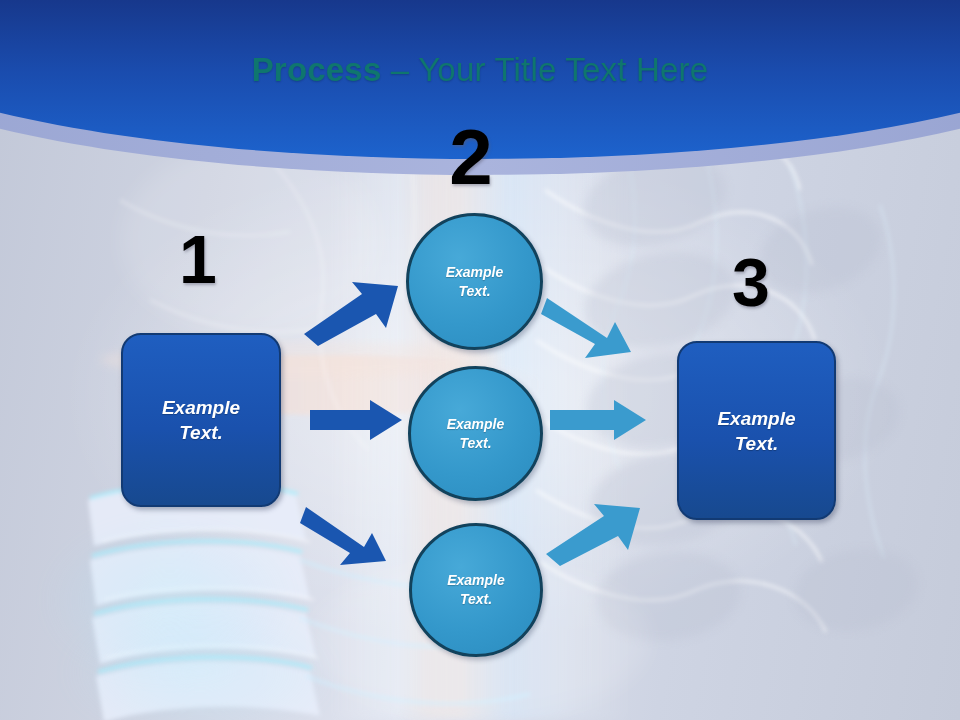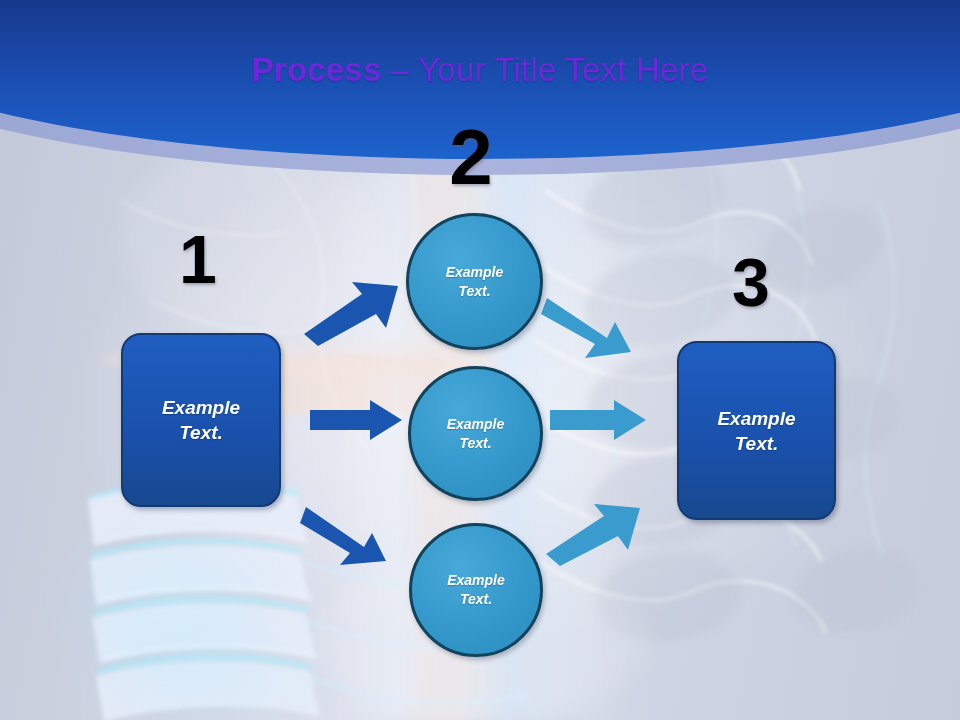--- a/index.html
+++ b/index.html
@@ -47,21 +47,21 @@
   .header-svg { position:absolute; left:0; top:0; }
 
   .title {
     position: absolute;
     left: 0;
     top: 50px;
     width: 960px;
     text-align: center;
     font-size: 33px;
     line-height: 40px;
-    color: #6d28d9;
+    color: #0f766e;
     letter-spacing: 0.2px;
     white-space: nowrap;
     text-shadow: 0 1px 2px rgba(0,0,0,0.20);
   }
   .title .bold { font-weight: bold; }
   .title .light { font-weight: normal; }
 
   
   .step-num {
     position: absolute;

